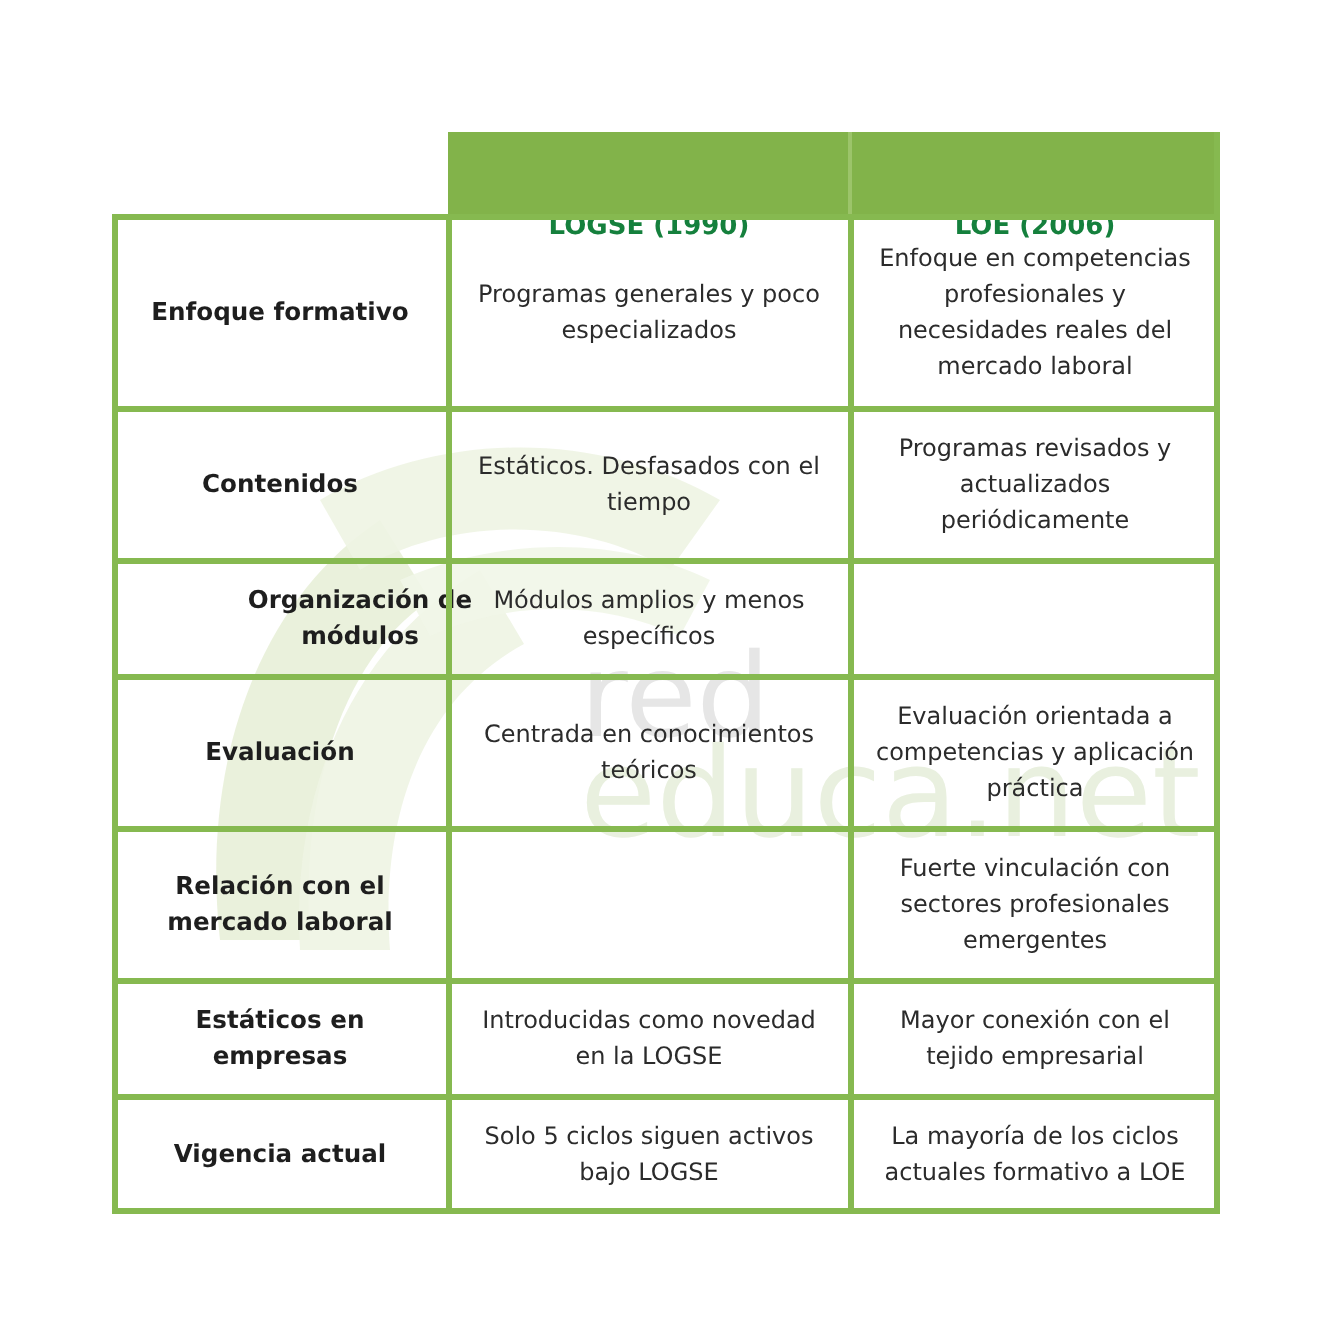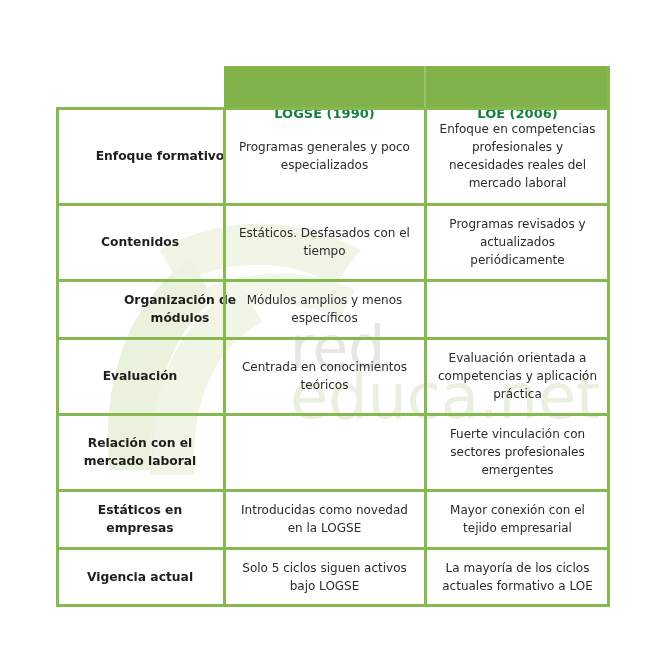--- a/index.html
+++ b/index.html
@@ -33,21 +33,21 @@
 
 <div class="tbl">
   <div class="hdr"></div>
   <div class="hcell" style="left:168px;width:201px;">LOGSE (1990)</div>
   <div class="hcell" style="left:369px;width:185px;border-radius:10px;">LOE (2006)</div>
   <div class="hdiv" style="left:368px;"></div>
 
   <div class="grid">
 
     <div class="row" style="top:0;height:96px;">
-      <div class="cell c0" style="left:0;width:168px;height:96px;margin-left:20px;">Enfoque formativo</div>
+      <div class="cell c0" style="left:0;width:168px;height:96px;">Enfoque formativo</div>
       <div class="cell" style="left:168px;width:201px;height:96px;">Programas generales y poco especializados</div>
       <div class="cell" style="left:369px;width:185px;height:96px;">Enfoque en competencias profesionales y necesidades reales del mercado laboral</div>
     </div>
     <div class="row" style="top:96px;height:76px;">
       <div class="cell c0" style="left:0;width:168px;height:76px;">Contenidos</div>
       <div class="cell" style="left:168px;width:201px;height:76px;">Estáticos. Desfasados con el tiempo</div>
       <div class="cell" style="left:369px;width:185px;height:76px;">Programas revisados y actualizados periódicamente</div>
     </div>
     <div class="row" style="top:172px;height:58px;">
       <div class="cell c0" style="left:0;width:168px;height:58px;margin-left:40px;">Organización de módulos</div>

